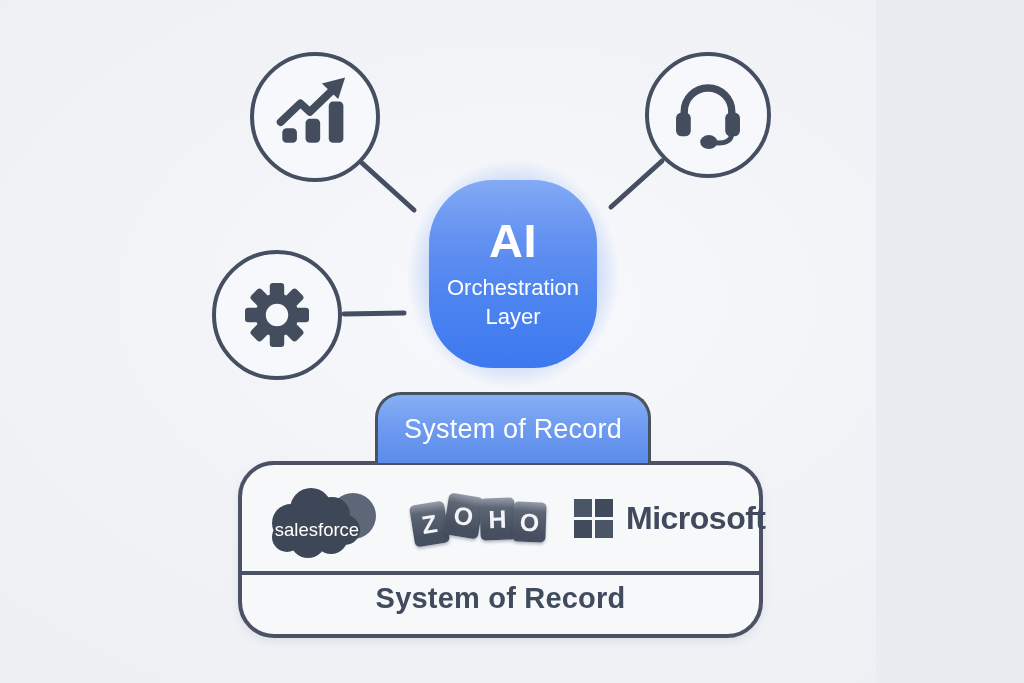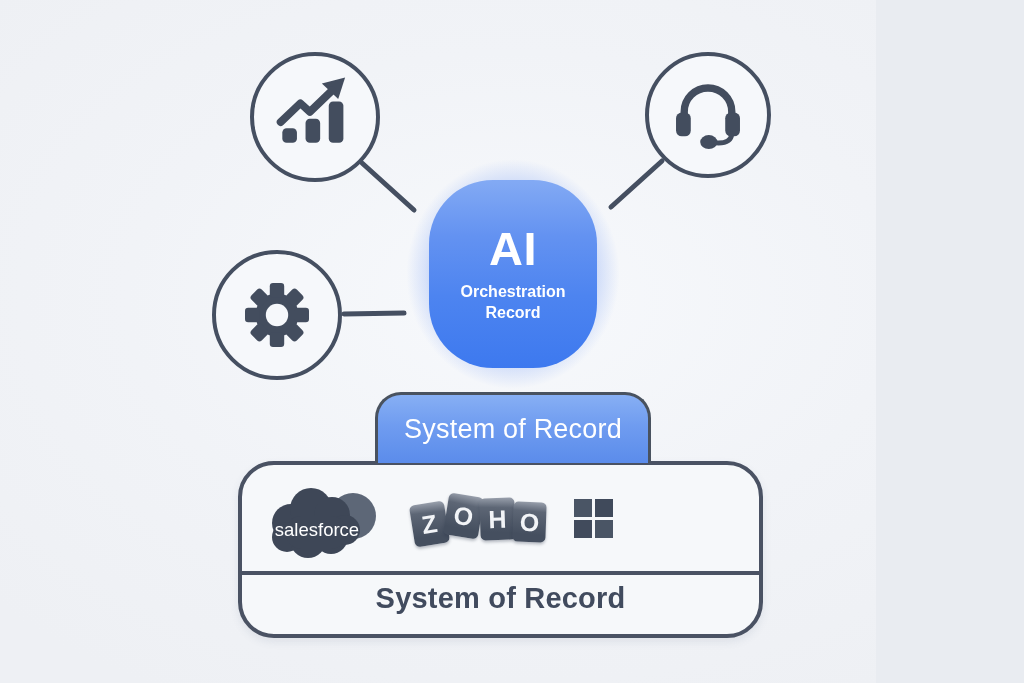--- a/index.html
+++ b/index.html
@@ -62,22 +62,22 @@
     color: #ffffff;
   }
   .ai-title {
     font-size: 47px;
     font-weight: 700;
     letter-spacing: 0.5px;
     line-height: 1;
   }
   .ai-sub {
     margin-top: 9px;
-    font-size: 16px;
-    font-weight: 700;
+    font-size: 22px;
+    font-weight: 400;
     line-height: 1.32;
   }
 
   
   .tab {
     position: absolute;
     left: 375px; top: 392px;
     width: 276px; height: 71px;
     border: 3.5px solid #49525f;
     border-bottom: none;
@@ -223,21 +223,21 @@
       </g>
       <circle cx="50" cy="50" r="14" fill="#f6f8fb"></circle>
     </svg>
   </div>
 
   <div class="ai-glow"></div>
   <div class="ai-blob">
     <div class="ai-title">AI</div>
     <div class="ai-sub">
       <span>Orchestration</span><br>
-      <span>Record</span>
+      <span>Layer</span>
     </div>
   </div>
 
   <div class="tab">
     <span class="tab-label">System of Record</span>
   </div>
 
   <div class="records-box">
 
     <svg class="logo-salesforce" width="112" height="76" viewBox="0 0 112 76">
@@ -262,19 +262,20 @@
       <div class="zoho-tile zoho-o2">O</div>
     </div>
 
     <div class="logo-microsoft">
       <div class="ms-grid">
         <div class="ms-sq1"></div>
         <div class="ms-sq2"></div>
         <div class="ms-sq3"></div>
         <div class="ms-sq4"></div>
       </div>
+      <span class="ms-text">Microsoft</span>
     </div>
 
     <div class="records-divider"></div>
     <div class="footer-label">System of Record</div>
   </div>
 
 </div>
 
 </body></html>

